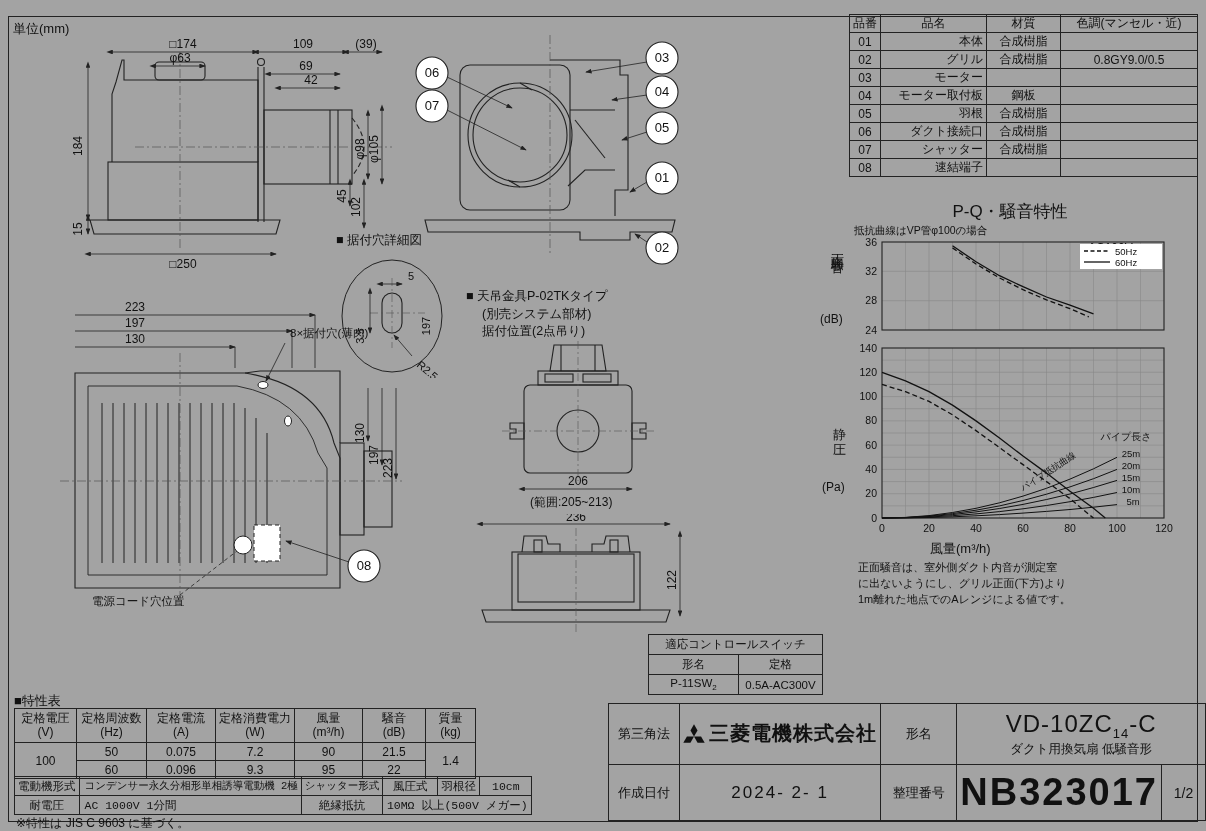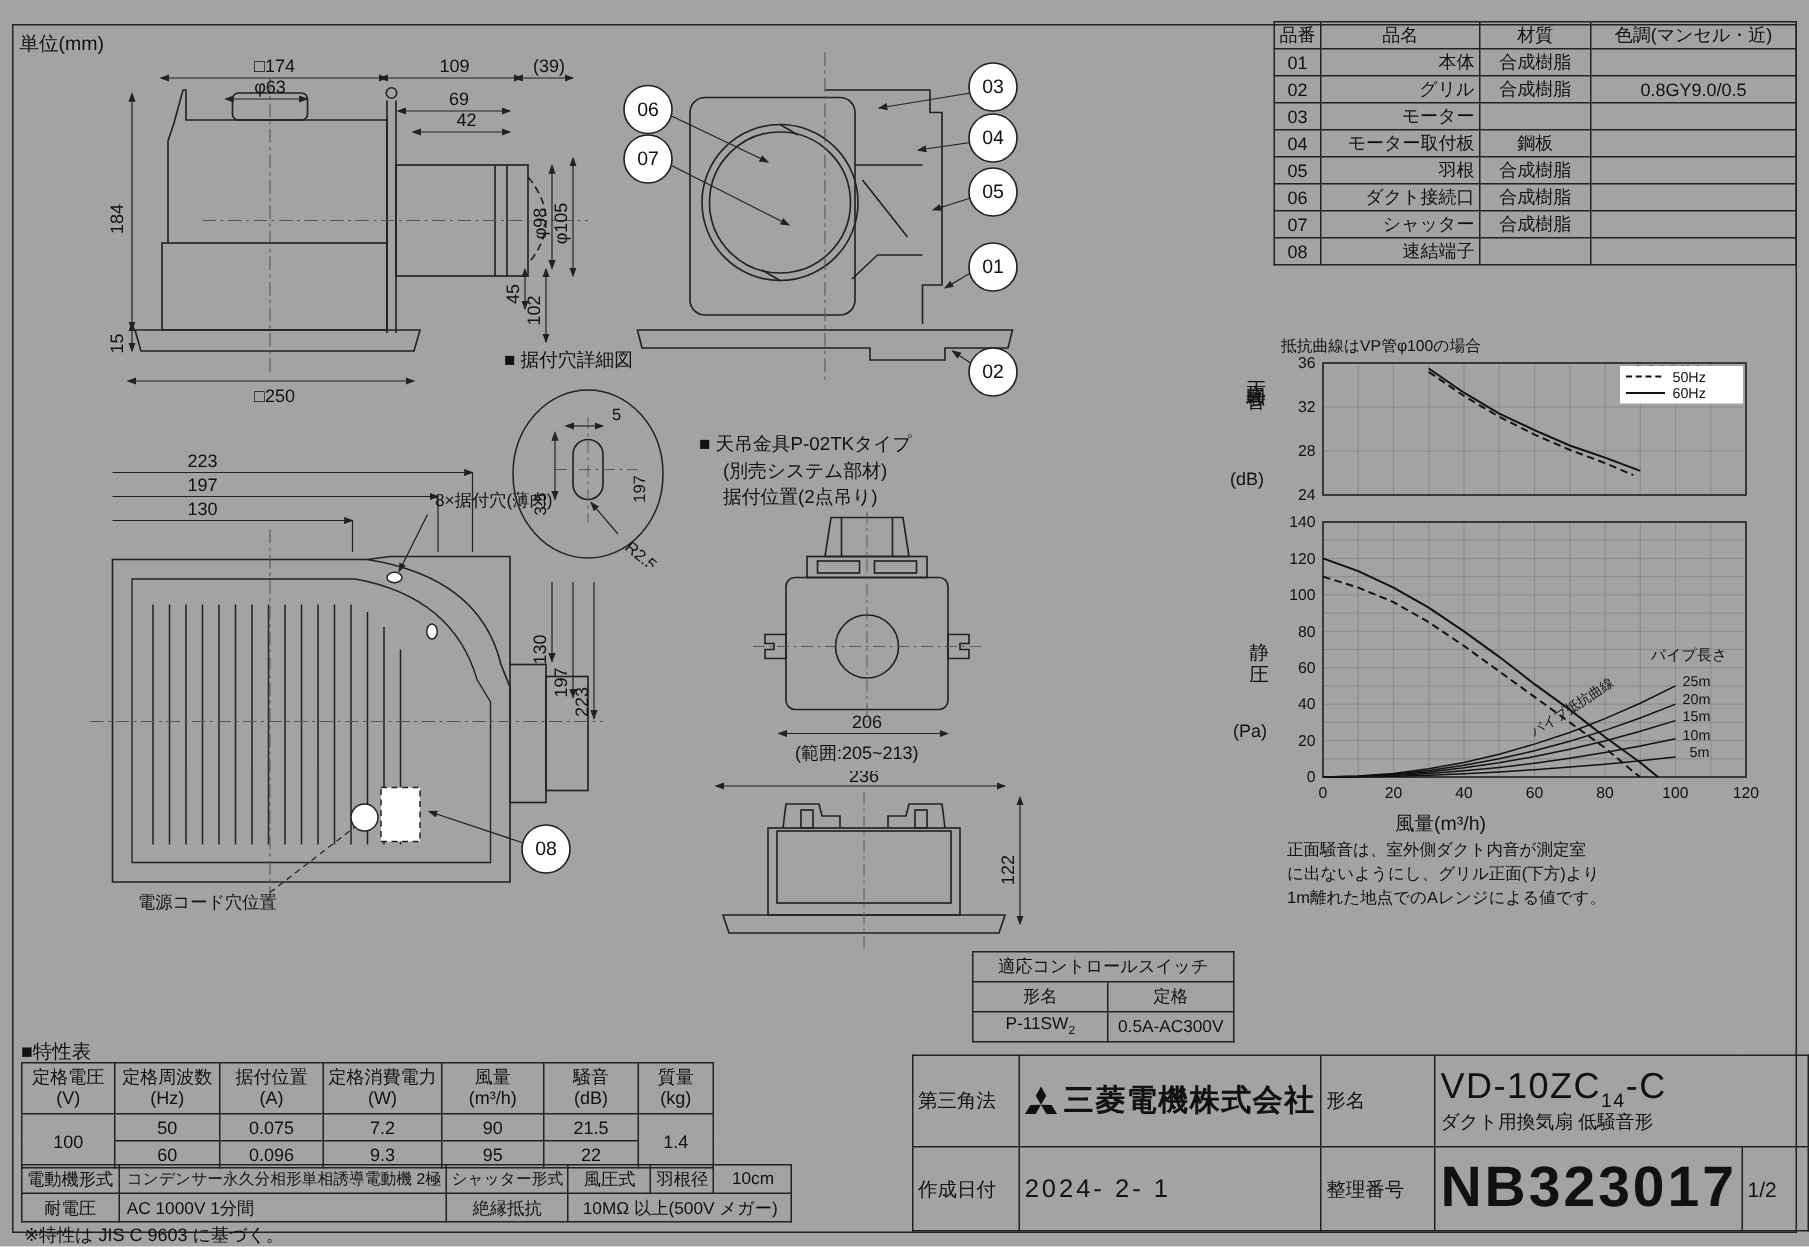--- a/index.html
+++ b/index.html
@@ -20,30 +20,30 @@
   .csub{left:34px;top:24px;font-size:10.5px;}
   .cvolt{left:268px;top:22px;font-size:12px;margin-top:19px;}
   .vtext{writing-mode:vertical-rl;text-orientation:upright;font-size:13px;}
   .note{font-size:11px;line-height:1.45;}
   
   .spec-h{left:14px;top:692px;font-size:13px;}
   .spec{left:14px;top:708px;}
   .spec td{font-size:12px;text-align:center;height:17px;}
   .spec .hd{font-size:12px;line-height:1.15;height:33px;}
   .spec2{left:14px;top:776px;}
-  .spec2 td{font-size:11.5px;text-align:center;height:18px;}
+  .spec2 td{font-size:11.5px;text-align:center;height:18px;font-family:Liberation Mono, monospace;}
   .spec2 td.lft{text-align:left;padding-left:5px;}
   .spec-fn{left:16px;top:815px;font-size:12px;}
   
   .csw{left:648px;top:634px;}
   .csw td{font-size:11.5px;text-align:center;height:19px;}
   .rnotes{left:832px;top:619px;font-size:12px;line-height:1.7;}
   
   .tblock{left:608px;top:703px;}
-  .tblock td{}
+  .tblock td{text-align:center;}
   .tb-l{font-size:13px;}
   .company{font-size:20px;font-weight:bold;letter-spacing:1px;}
   .model{font-size:24px;letter-spacing:1px;}
   .model sub{font-size:13px;}
   .mdesc{font-size:12.5px;}
   .regno{font-size:38px;font-weight:bold;letter-spacing:2px;font-family:Liberation Sans, sans-serif;}
   .pg{font-size:14px;}
   .date{font-size:17px;letter-spacing:2px;}
   
   svg text{font-family:"Liberation Sans","DejaVu Sans",sans-serif;fill:#111;}
@@ -220,20 +220,21 @@
         <tr>
           <td>08</td>
           <td class="nm">速結端子</td>
           <td></td>
           <td></td>
         </tr>
       </tbody>
   </table>
 
   <div class="abs chartblk">
+    <div class="abs ctitle">P-Q・騒音特性</div>
     <div class="abs csub">抵抗曲線はVP管φ100の場合</div>
     <div class="abs cvolt">AC100V</div>
     <div class="abs vtext" style="left:8px;top:44px;letter-spacing:2px">正面騒音</div>
     <div class="abs" style="left:0px;top:112px;font-size:12px">(dB)</div>
     <svg class="abs" style="left:28px;top:36px" width="352" height="106">
         <g stroke="#888" stroke-width="0.6">
           <line x1="57.5" y1="6" x2="57.5" y2="94"></line>
           <line x1="81" y1="6" x2="81" y2="94"></line>
           <line x1="104.5" y1="6" x2="104.5" y2="94"></line>
           <line x1="128" y1="6" x2="128" y2="94"></line>
@@ -455,21 +456,21 @@
         <tr>
       <td class="hd">
             <div>定格電圧</div>
             <div>(V)</div>
           </td>
       <td class="hd">
             <div>定格周波数</div>
             <div>(Hz)</div>
           </td>
       <td class="hd">
-            <div>据付位置</div>
+            <div>定格電流</div>
             <div>(A)</div>
           </td>
       <td class="hd">
             <div>定格消費電力</div>
             <div>(W)</div>
           </td>
       <td class="hd">
             <div>風量</div>
             <div>(m³/h)</div>
           </td>

